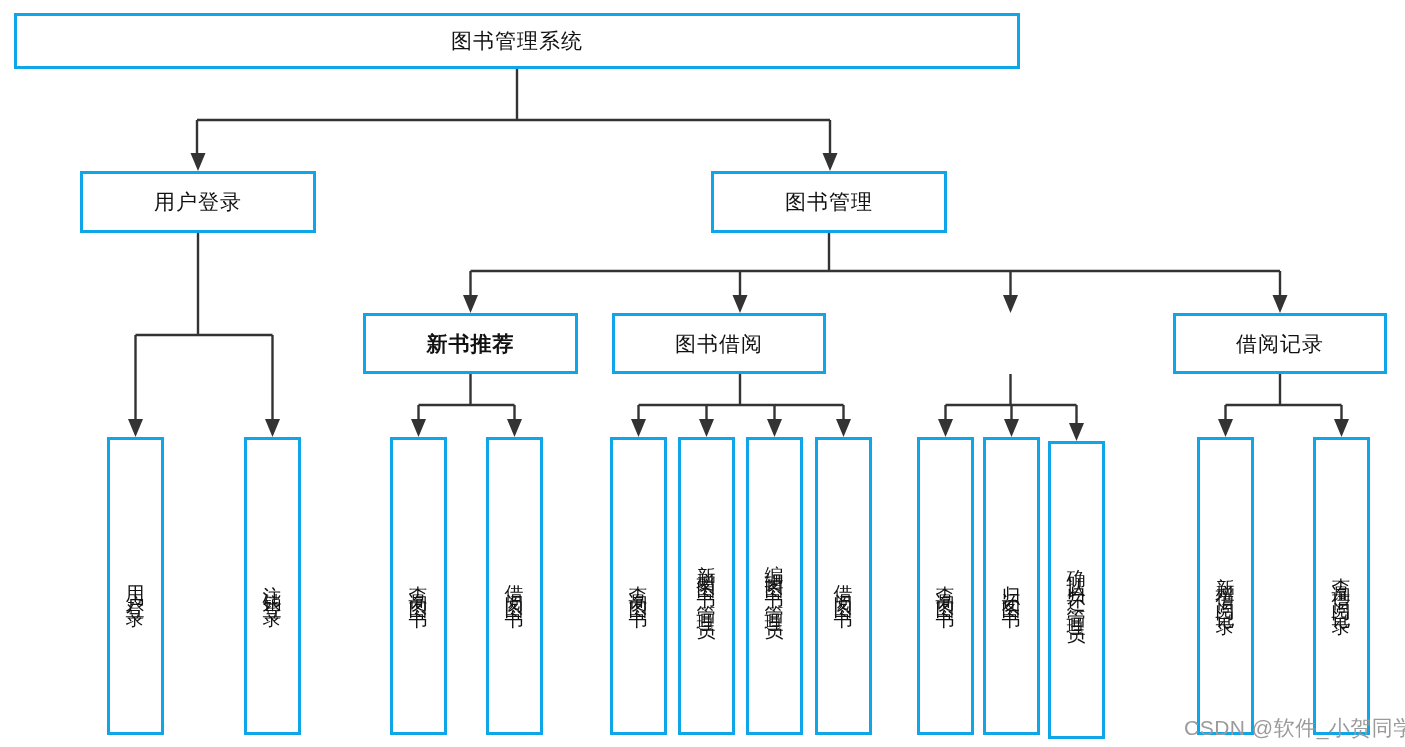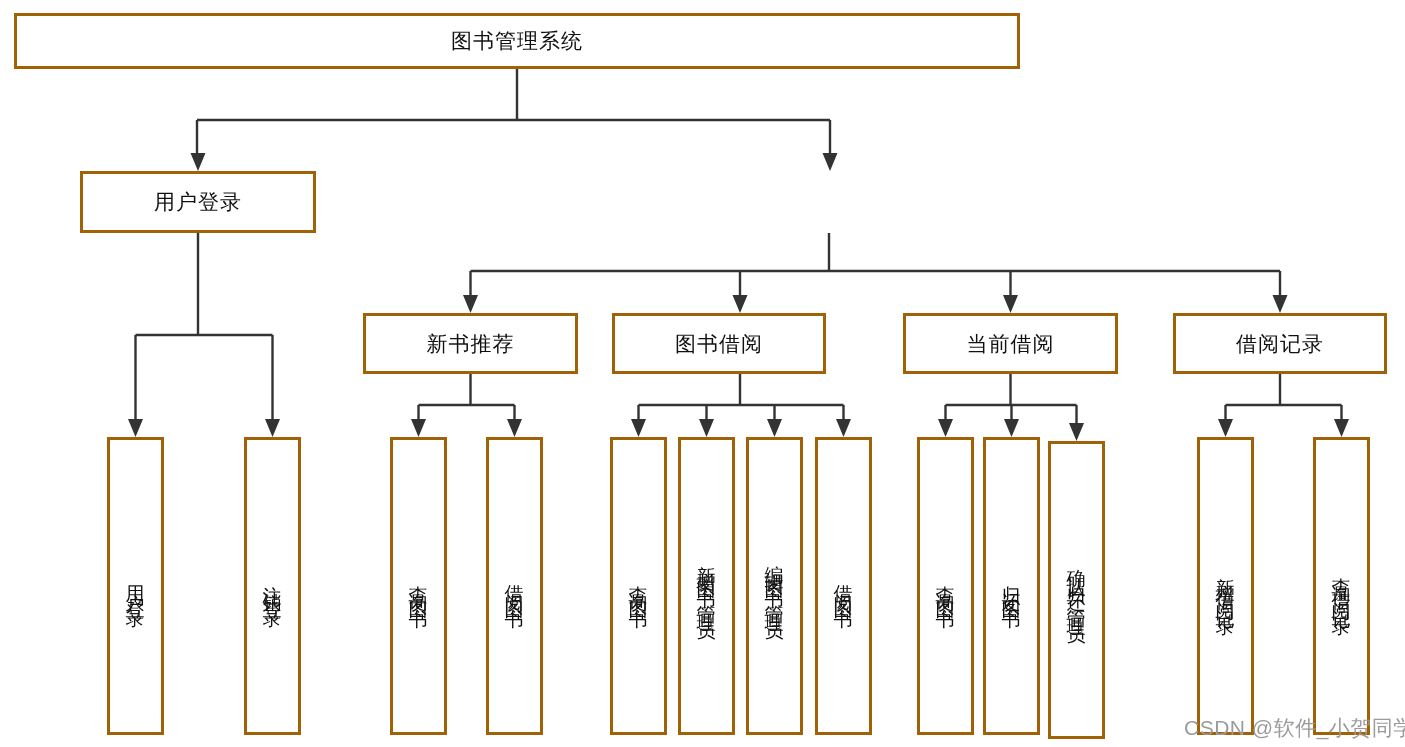--- a/index.html
+++ b/index.html
@@ -8,41 +8,41 @@
     background: #ffffff;
     position: relative;
     font-family: "Liberation Sans", "DejaVu Sans", sans-serif;
     overflow: hidden;
   }
   #canvas { position: absolute; left: 0; top: 0; width: 1405px; height: 747px; }
   svg.connectors { position: absolute; left: 0; top: 0; z-index: 1; }
   .box {
     position: absolute;
     background: #ffffff;
-    border: 3px solid #a16207;
+    border: 3px solid #0ea5e9;
     box-sizing: border-box;
     display: flex;
     align-items: center;
     justify-content: center;
     color: #111111;
     z-index: 2;
   }
   .hlabel { font-size: 21px; letter-spacing: 1px; white-space: nowrap; }
   .vlabel {
     writing-mode: vertical-rl;
     text-orientation: mixed;
     font-size: 19px;
     letter-spacing: 8px;
     line-height: 1;
   }
   
   .b-root    { left: 14px;  top: 13px;  width: 1006px; height: 56px; }
   .b-login   { left: 80px;  top: 171px; width: 236px;  height: 62px; }
   .b-mgmt    { left: 711px; top: 171px; width: 236px;  height: 62px; }
-  .b-rec     { left: 363px; top: 313px; width: 215px;  height: 61px; }
+  .b-rec     { left: 363px; top: 313px; width: 215px;  height: 61px; font-weight: bold; }
   .b-borrow  { left: 612px; top: 313px; width: 214px;  height: 61px; }
   .b-current { left: 903px; top: 313px; width: 215px;  height: 61px; }
   .b-records { left: 1173px;top: 313px; width: 214px;  height: 61px; }
   .leaf { top: 437px; width: 57px; height: 298px; }
   .lf-1  { left: 107px; }
   .lf-2  { left: 244px; }
   .lf-3  { left: 390px; }
   .lf-4  { left: 486px; }
   .lf-5  { left: 610px; }
   .lf-6  { left: 678px; }
@@ -85,29 +85,29 @@
              M1218 419 h15 l-7.5 18 z  M1334 419 h15 l-7.5 18 z"></path>
   </svg>
 
   <div class="box b-root">
     <span class="hlabel">图书管理系统</span>
   </div>
 
   <div class="box b-login">
     <span class="hlabel">用户登录</span>
   </div>
+  <div class="box b-mgmt">
+    <span class="hlabel">图书管理</span>
+  </div>
 
   <div class="box b-rec">
     <span class="hlabel">新书推荐</span>
   </div>
   <div class="box b-borrow">
     <span class="hlabel">图书借阅</span>
-  </div>
-  <div class="box b-current">
-    <span class="hlabel">当前借阅</span>
   </div>
   <div class="box b-records">
     <span class="hlabel">借阅记录</span>
   </div>
 
   <div class="box leaf lf-1">
     <span class="vlabel">用户登录</span>
   </div>
   <div class="box leaf lf-2">
     <span class="vlabel">注销登录</span>

